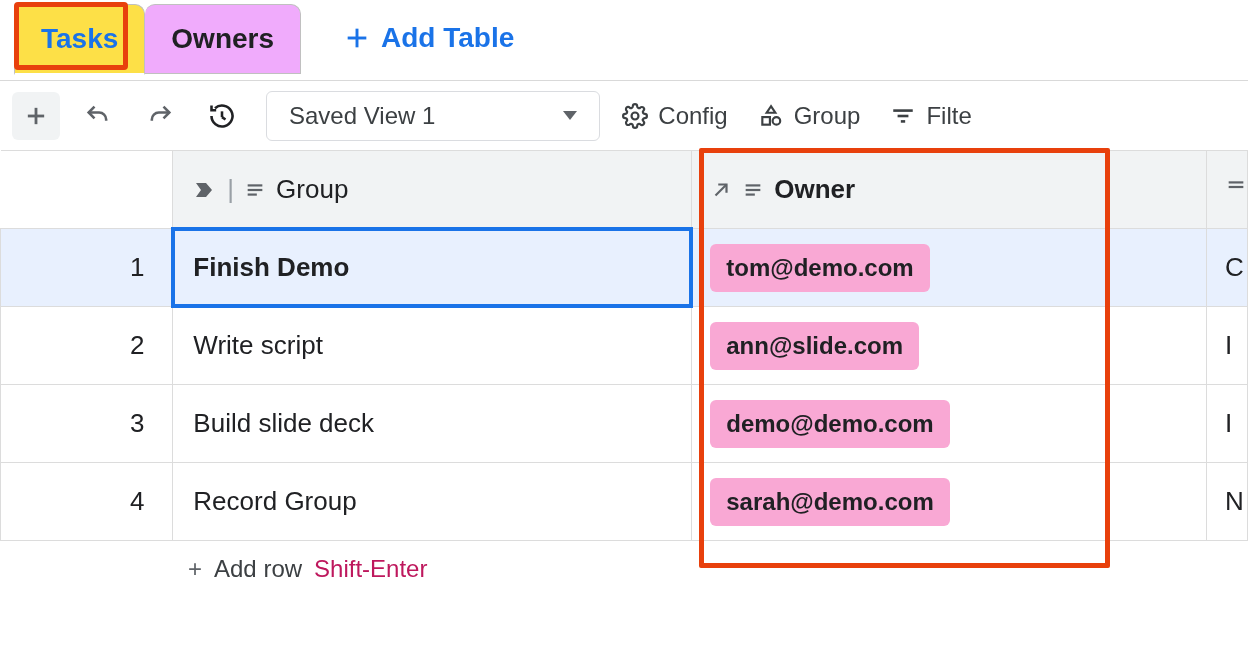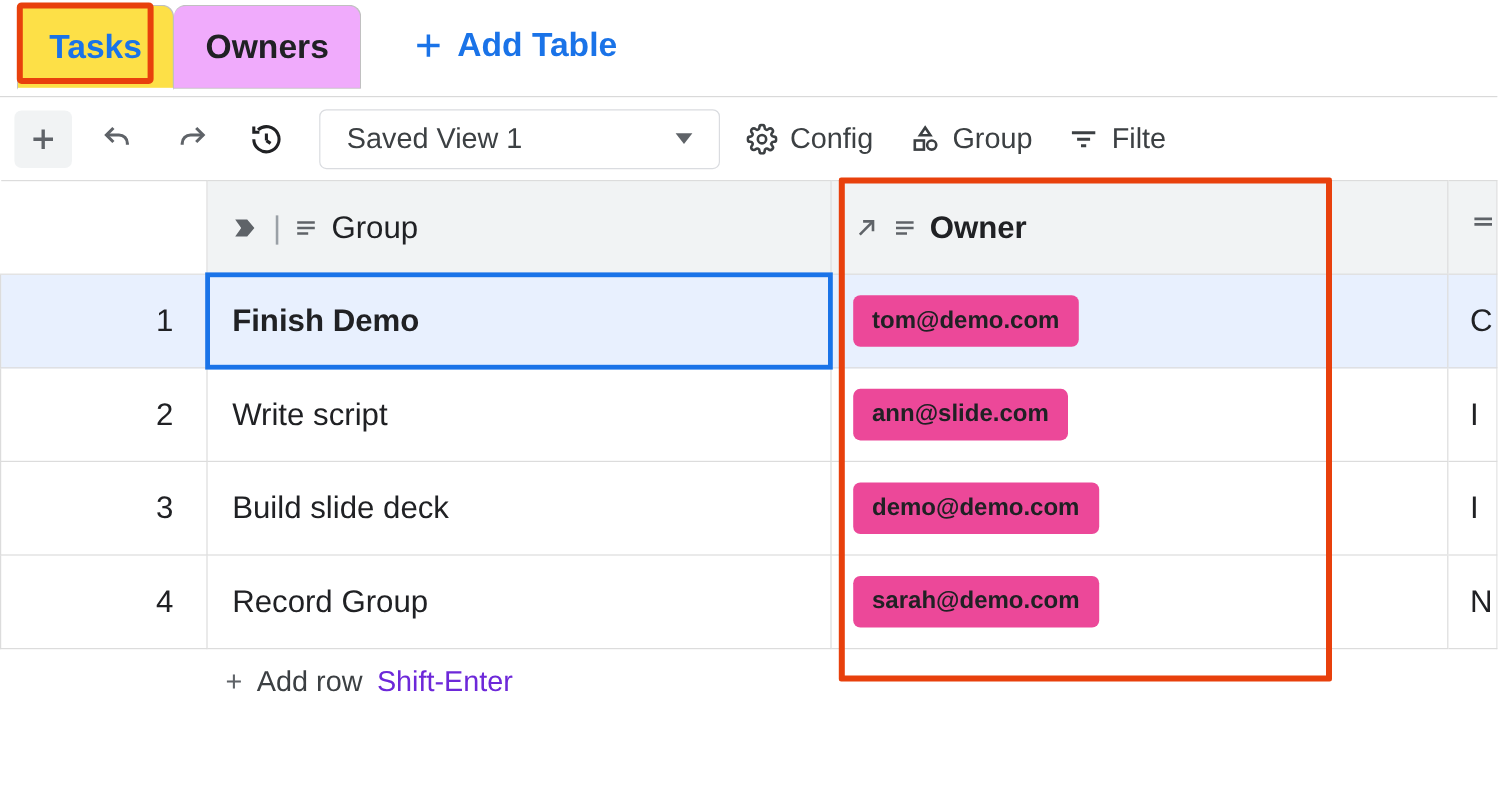--- a/index.html
+++ b/index.html
@@ -156,38 +156,38 @@
 
 .row-1 td { background: #e8f0fe; }
 .row-1 .task-col { position: relative; font-weight: bold; }
 .selected-cell-border {
   position: absolute;
   inset: -2px;
   border: 4px solid #1a73e8;
   pointer-events: none;
 }
 .chip {
-  background: #ec4899;
+  background: #f9a8d4;
   border-radius: 6px;
   padding: 10px 16px;
   display: inline-block;
-  font-size: 20px;
+  font-size: 24px;
   color: #202124;
 }
 
 
 .add-row {
   display: flex;
   align-items: center;
   gap: 12px;
   padding: 14px 0 0 188px;
   font-size: 24px;
   color: #3c4043;
 }
-.add-row .hint { color: #6d28d9; }
+.add-row .hint { color: #be185d; }
 
 
 .highlight-owner {
   position: absolute;
   border: 5px solid #e8400c;
   border-radius: 2px;
   pointer-events: none;
   z-index: 40;
   left: 699px;
   top: 148px;

